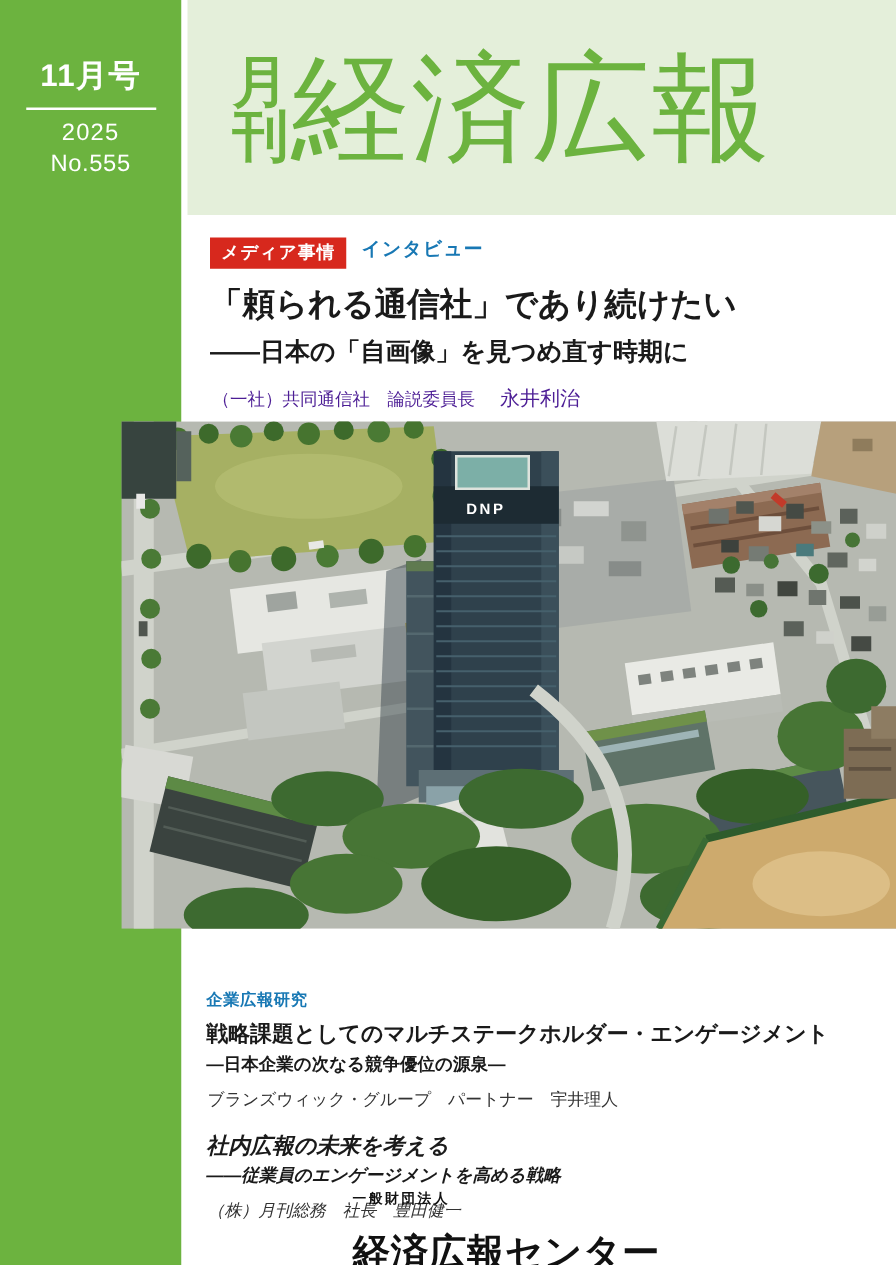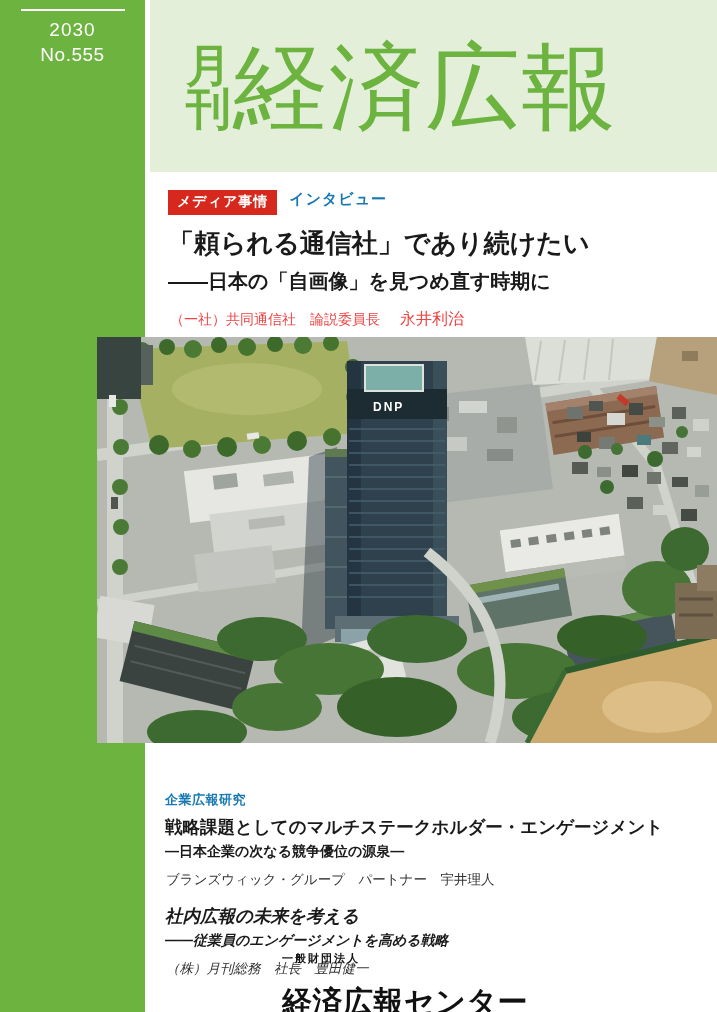--- a/index.html
+++ b/index.html
@@ -32,21 +32,21 @@
   
   .feature{position:absolute;left:168px;top:190px;width:545px;}
   .feature-head{display:flex;align-items:flex-start;height:26px;}
   .badge{
     background:#d7281d;color:#ffffff;font-size:14px;font-weight:700;
     padding:3px 9px 4px 9px;letter-spacing:1px;
   }
   .kicker{color:#1878b4;font-size:15px;font-weight:700;margin-left:12px;letter-spacing:1px;}
   .feature-title{margin:10px 0 0 0;font-size:26px;font-weight:700;letter-spacing:0;}
   .feature-subtitle{margin:7px 0 0 0;font-size:20px;font-weight:700;}
-  .feature-byline{margin:14px 0 0 2px;font-size:14px;color:#ef4444;}
+  .feature-byline{margin:14px 0 0 2px;font-size:14px;color:#4c1d95;}
   .feature-byline .gap-s{margin-left:14px;}
   .byline-name{font-size:16px;margin-left:20px;}
   
   .photo{position:absolute;left:97px;top:337px;width:620px;height:452px;overflow:hidden;}
   .photo svg{display:block;}
   
   .contents{position:absolute;left:165px;top:791px;width:548px;}
   .a-cat{color:#1878b4;font-size:13px;font-weight:700;letter-spacing:0.5px;}
   .a-title{margin:6px 0 0 0;font-size:17.5px;font-weight:700;}
   .a-sub{margin:4px 0 0 0;font-size:14px;font-weight:700;}
@@ -56,22 +56,23 @@
   .publisher{position:absolute;left:282px;top:951px;color:#111111;}
   .pub-type{font-size:11px;font-weight:700;letter-spacing:2px;}
   .pub-name{font-size:30px;font-weight:700;letter-spacing:0.5px;margin-top:16px;}
 </style>
 </head>
 <body>
 
 <div class="page">
 
   <div class="sidebar">
+    <div class="issue-month">11月号</div>
     <div class="issue-underline"></div>
-    <div class="issue-year">2030</div>
+    <div class="issue-year">2025</div>
     <div class="issue-no">No.555</div>
   </div>
 
   <div class="masthead">
     <div class="mast-prefix">
       <span>月</span>
       <span>刊</span>
     </div>
     <div class="mast-title">経済広報</div>
   </div>

